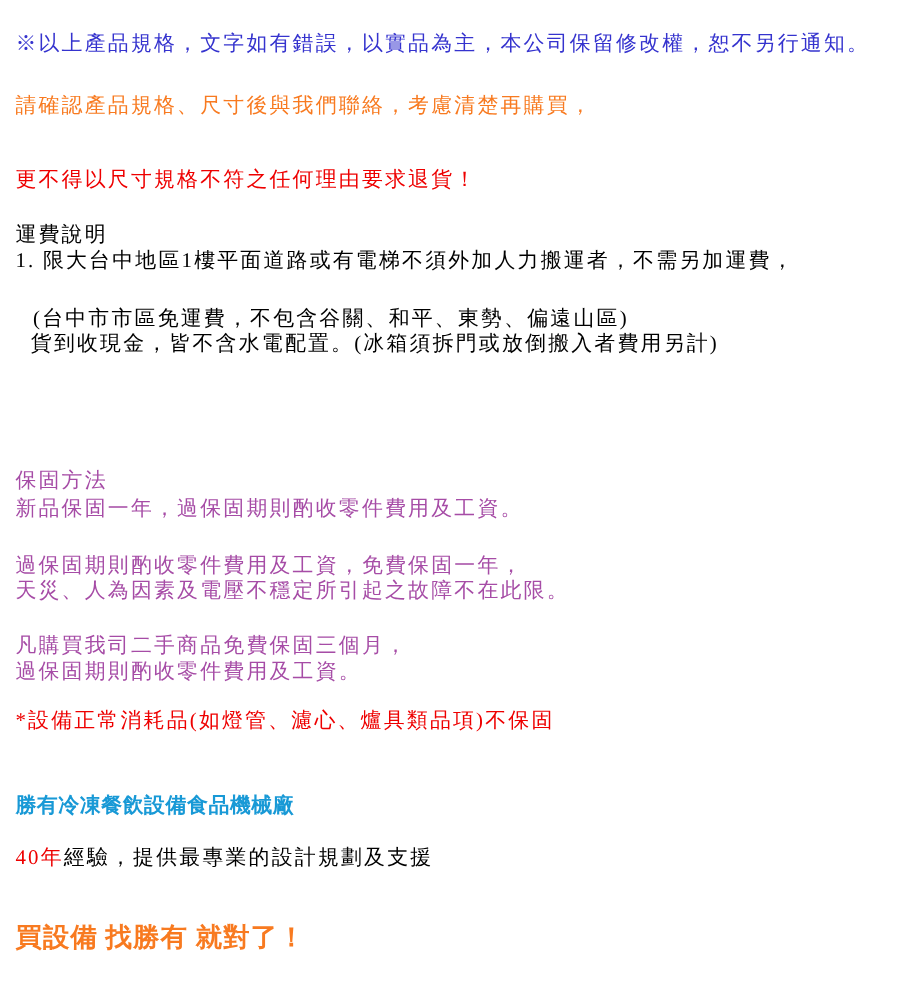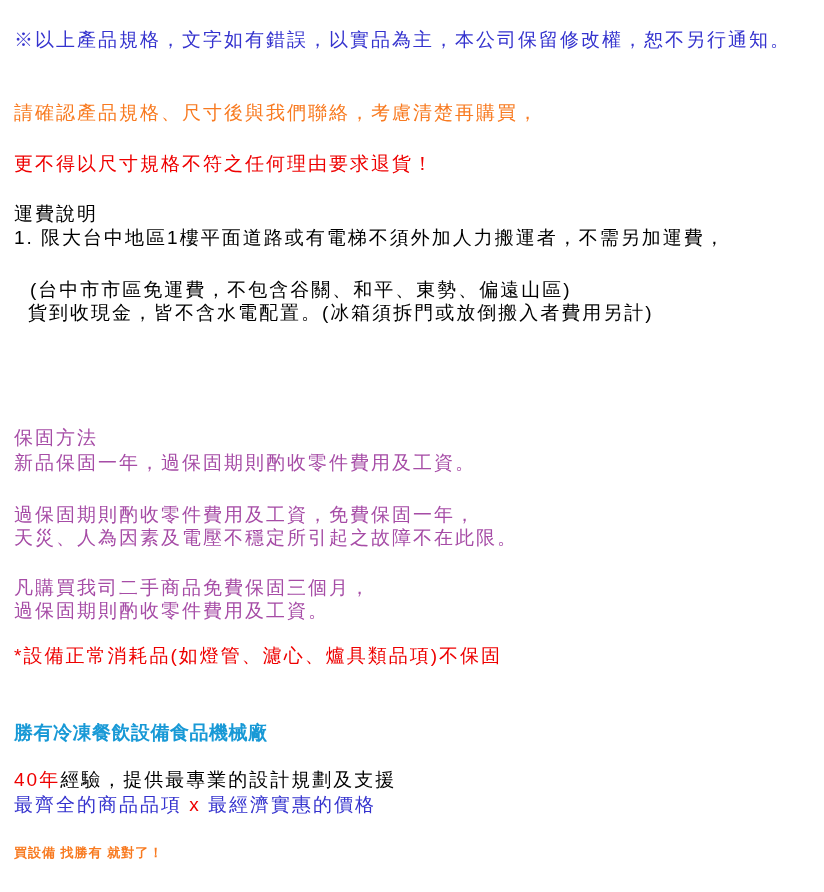--- a/index.html
+++ b/index.html
@@ -6,52 +6,52 @@
     margin: 0;
     padding: 0;
     background: #ffffff;
   }
   .page {
     position: relative;
     width: 824px;
     height: 892px;
     background: #ffffff;
     overflow: hidden;
-    font-family: Liberation Sans, sans-serif;
+    font-family: Liberation Serif, serif;
   }
   .ln {
     position: absolute;
     left: 14px;
     font-size: 19px;
     line-height: 26px;
     letter-spacing: 2px;
     white-space: nowrap;
   }
   .indent-1 { left: 28px; margin-top: 48px; }
   .indent-2 { left: 30px; }
   .c-violet { color: #3533CE; }
   .c-orange { color: #F87A20; }
   .c-red    { color: #EE0000; }
   .c-black  { color: #000000; text-align: center; }
   .c-purple { color: #A64CA6; }
   .c-cyan   { color: #1899D6; font-weight: bold; letter-spacing: 0.5px; }
   .cta {
-    font-size: 13px;
+    font-size: 24px;
     font-weight: bold;
     letter-spacing: 1px;
   }
 </style>
 </head>
 <body>
 
 <div class="page">
 
   <div class="ln c-violet" style="top:27px">※以上產品規格，文字如有錯誤，以實品為主，本公司保留修改權，恕不另行通知。</div>
 
-  <div class="ln c-orange" style="top:100px">請確認產品規格、尺寸後與我們聯絡，考慮清楚再購買，</div>
+  <div class="ln c-orange" style="top:84px">請確認產品規格、尺寸後與我們聯絡，考慮清楚再購買，</div>
 
   <div class="ln c-red" style="top:151px">更不得以尺寸規格不符之任何理由要求退貨！</div>
 
   <div class="ln c-black" style="top:201px">運費說明</div>
   <div class="ln c-black" style="top:225px">1. 限大台中地區1樓平面道路或有電梯不須外加人力搬運者，不需另加運費，</div>
   <div class="ln c-black indent-1" style="top:252px">貨到收現金，皆不含水電配置。(冰箱須拆門或放倒搬入者費用另計)</div>
   <div class="ln c-black indent-2" style="top:277px">(台中市市區免運費，不包含谷關、和平、東勢、偏遠山區)</div>
 
   <div class="ln c-purple" style="top:425px">保固方法</div>
   <div class="ln c-purple" style="top:450px">新品保固一年，過保固期則酌收零件費用及工資。</div>
@@ -61,19 +61,16 @@
   <div class="ln c-purple" style="top:598px">過保固期則酌收零件費用及工資。</div>
 
   <div class="ln c-red" style="top:643px">*設備正常消耗品(如燈管、濾心、爐具類品項)不保固</div>
 
   <div class="ln c-cyan" style="top:720px">勝有冷凍餐飲設備食品機械廠</div>
 
   <div class="ln" style="top:767px">
     <span class="c-red">40年</span><span class="c-black">經驗，提供最專業的設計規劃及支援</span>
   </div>
 
-  <div class="ln" style="top:792px">
-    <span class="c-violet">最齊全的商品品項</span><span class="c-red"> x </span><span class="c-violet">最經濟實惠的價格</span>
-  </div>
 
   <div class="ln c-orange cta" style="top:840px">買設備 找勝有 就對了！</div>
 
 </div>
 
 </body></html>

